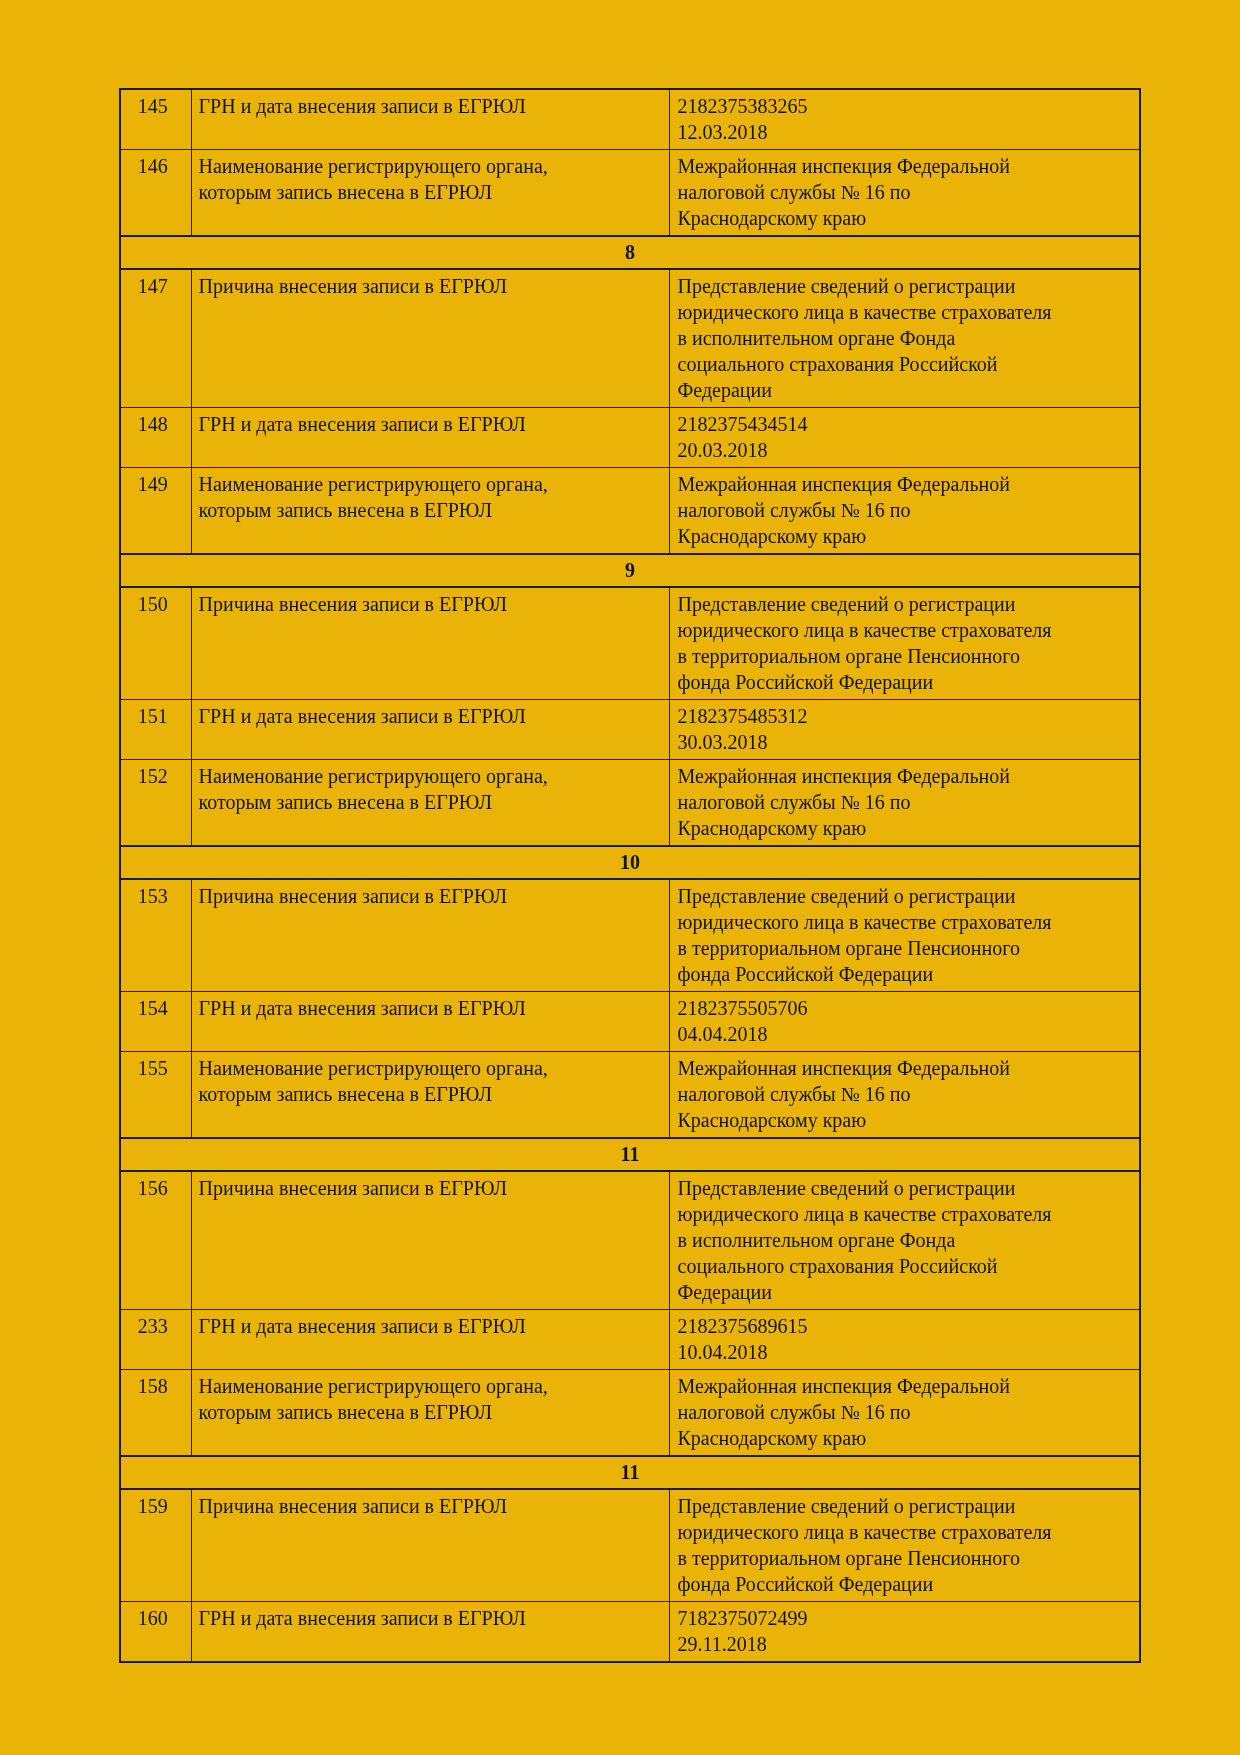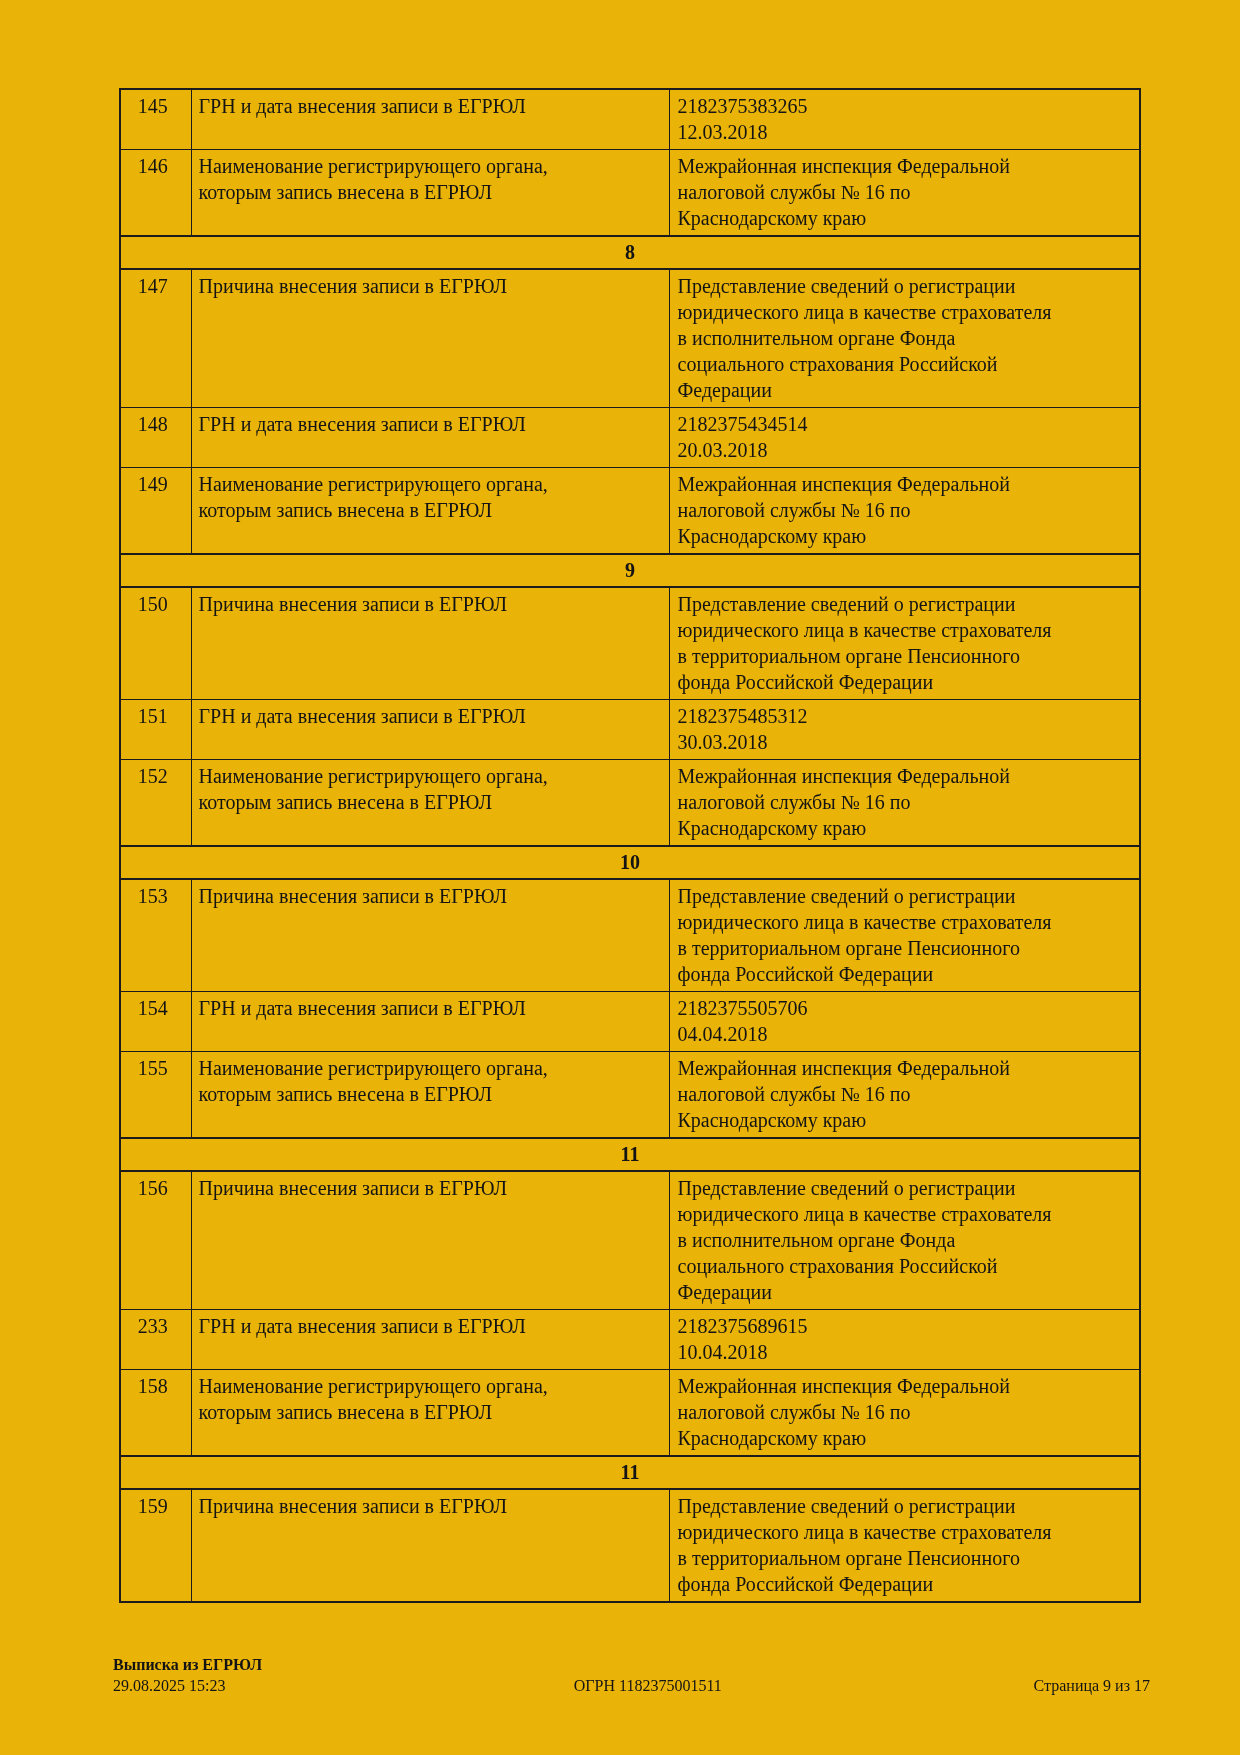--- a/index.html
+++ b/index.html
@@ -257,25 +257,27 @@
       <td class="cell label-cell">
             <div>Причина внесения записи в ЕГРЮЛ</div>
           </td>
       <td class="cell value-cell">
             <div>Представление сведений о регистрации</div>
             <div>юридического лица в качестве страхователя</div>
             <div>в территориальном органе Пенсионного</div>
             <div>фонда Российской Федерации</div>
           </td>
     </tr>
+        <tr class="record-row">
+      <td class="cell num-cell">160</td>
+      <td class="cell label-cell">
+            <div>ГРН и дата внесения записи в ЕГРЮЛ</div>
+          </td>
+      <td class="cell value-cell">
+            <div>7182375072499</div>
+            <div>29.11.2018</div>
+          </td>
+    </tr>
       </tbody>
   </table>
 
-  <div class="footer">
-    <div class="footer-left">
-      <div class="footer-title">Выписка из ЕГРЮЛ</div>
-      <div class="footer-datetime">29.08.2025 15:23</div>
-    </div>
-    <div class="footer-center">ОГРН 1182375001511</div>
-    <div class="footer-right">Страница 9 из 17</div>
-  </div>
 
 </div>
 
 </body></html>

